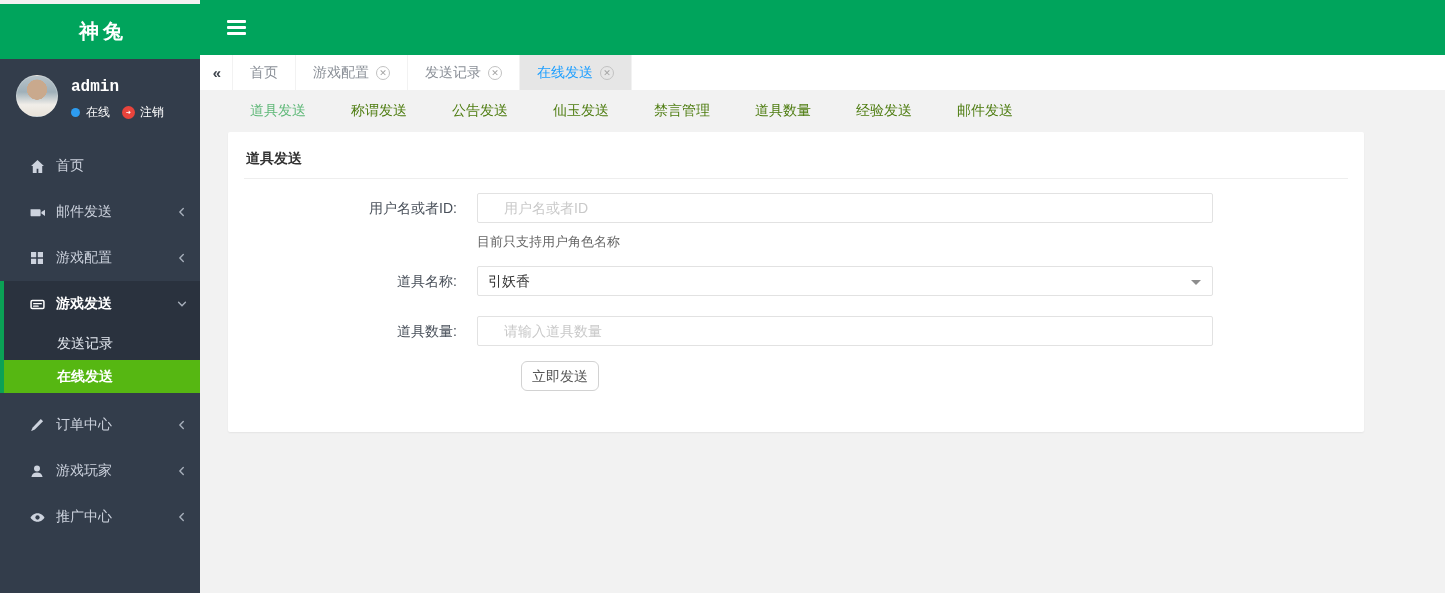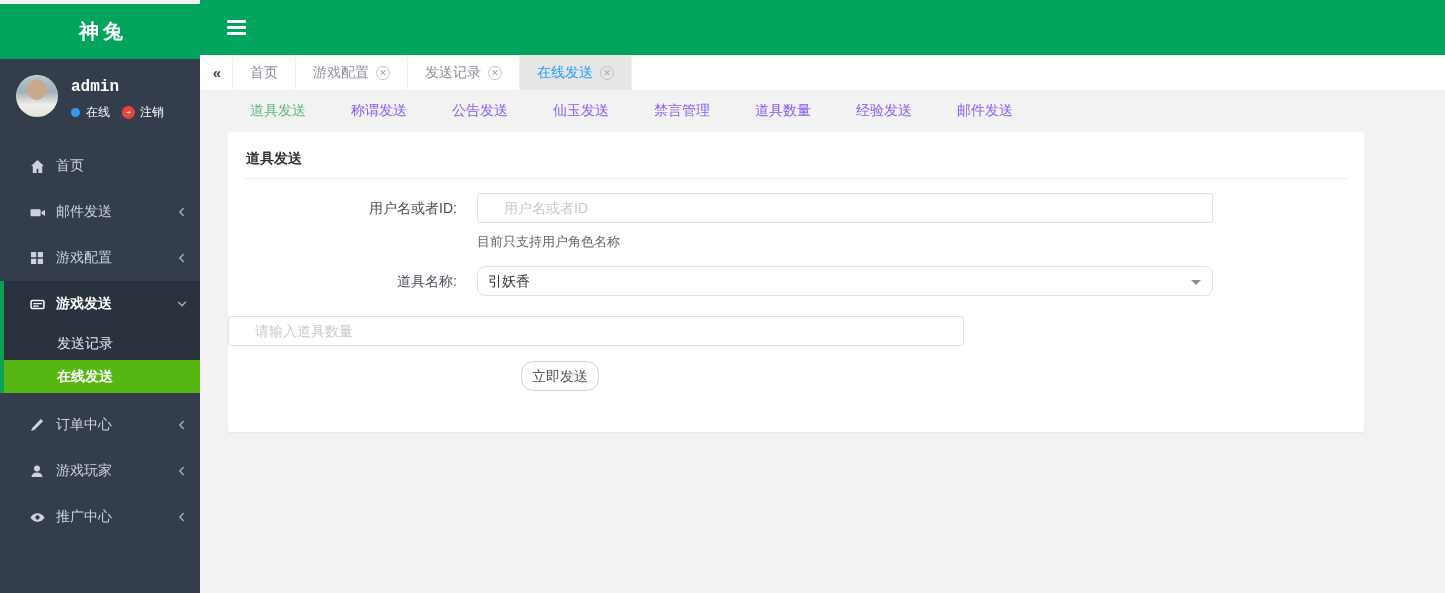--- a/index.html
+++ b/index.html
@@ -54,43 +54,43 @@
   .collapse-btn{width:33px;display:flex;align-items:center;justify-content:center;color:#40464e;cursor:pointer;
                 border-right:1px solid #F2F2F2;font-size:15px;font-weight:bold;letter-spacing:-2px;}
   .tab{display:flex;align-items:center;gap:7px;padding:0 17px;color:#8A8F97;border-right:1px solid #F2F2F2;cursor:pointer;white-space:nowrap;}
   .tab.active{background:#E6E6E6;color:var(--tab-active-blue);}
   .tab-close{width:14px;height:14px;border-radius:50%;border:1px solid #C2C2C2;color:#A3A3A3;font-size:9px;line-height:12px;
              text-align:center;cursor:pointer;}
 
   
   .subtabs{position:absolute;left:200px;top:90px;width:1245px;height:41px;background:#F2F2F2;
            display:flex;align-items:center;padding-left:50px;gap:45px;}
-  .subtab{color:#8b5cf6;cursor:pointer;white-space:nowrap;}
+  .subtab{color:#4d7c0f;cursor:pointer;white-space:nowrap;}
   .subtab.active{color:var(--subtab-active-green);}
 
   
   .content{position:absolute;left:200px;top:131px;width:1245px;height:462px;background:#F2F2F2;}
   .card{position:absolute;left:28px;top:1px;width:1136px;height:300px;background:#fff;border-radius:2px;
         box-shadow:0 1px 2px rgba(0,0,0,.06);}
   .card-header{margin:0 16px;padding:18px 2px 10px;border-bottom:1px solid #EEE;font-weight:bold;color:#333;}
   .form{padding-top:14px;}
   .form-row{display:flex;margin-bottom:20px;}
   .form-row.tight{margin-bottom:15px;}
   .form-label{width:249px;padding-right:20px;text-align:right;line-height:30px;color:#49505a;flex:0 0 249px;}
   .form-field{width:736px;}
   .ipt{width:736px;height:30px;border:1px solid #E2E2E2;border-radius:2px;padding:0 26px;font-size:14px;color:#333;
        font-family:"Liberation Sans","DejaVu Sans",sans-serif;background:#fff;outline:none;}
   .ipt::placeholder{color:#C9C9C9;}
   .help{margin-top:10px;font-size:13px;color:#666;}
-  .select{position:relative;width:736px;height:30px;border:1px solid #E2E2E2;border-radius:8px;background:#fff;
+  .select{position:relative;width:736px;height:30px;border:1px solid #E2E2E2;border-radius:2px;background:#fff;
           line-height:28px;padding:0 26px 0 10px;color:#333;cursor:pointer;}
   .select-caret{position:absolute;right:11px;top:13px;width:0;height:0;
                 border-left:5px solid transparent;border-right:5px solid transparent;border-top:5px solid #8D8D8D;}
   .btn{display:inline-block;margin-left:44px;height:30px;line-height:28px;padding:0 10px;background:#fff;
-       border:1px solid #D2D2D2;border-radius:12px;color:#555;font-size:14px;cursor:pointer;
+       border:1px solid #D2D2D2;border-radius:6px;color:#555;font-size:14px;cursor:pointer;
        font-family:"Liberation Sans","DejaVu Sans",sans-serif;}
 </style>
 </head>
 <body>
 
 <div class="stage">
 
   <div class="sidebar">
     <div class="logo">神兔</div>
 
@@ -274,20 +274,21 @@
           <div class="form-label">道具名称:</div>
           <div class="form-field">
             <div class="select">
               <span>引妖香</span>
               <span class="select-caret"></span>
             </div>
           </div>
         </div>
 
         <div class="form-row tight">
+          <div class="form-label">道具数量:</div>
           <div class="form-field">
             <input class="ipt" type="text" placeholder="请输入道具数量" style="">
           </div>
         </div>
 
         <div class="form-row">
           <div class="form-label"></div>
           <div class="form-field">
             <button class="btn">立即发送</button>
           </div>

